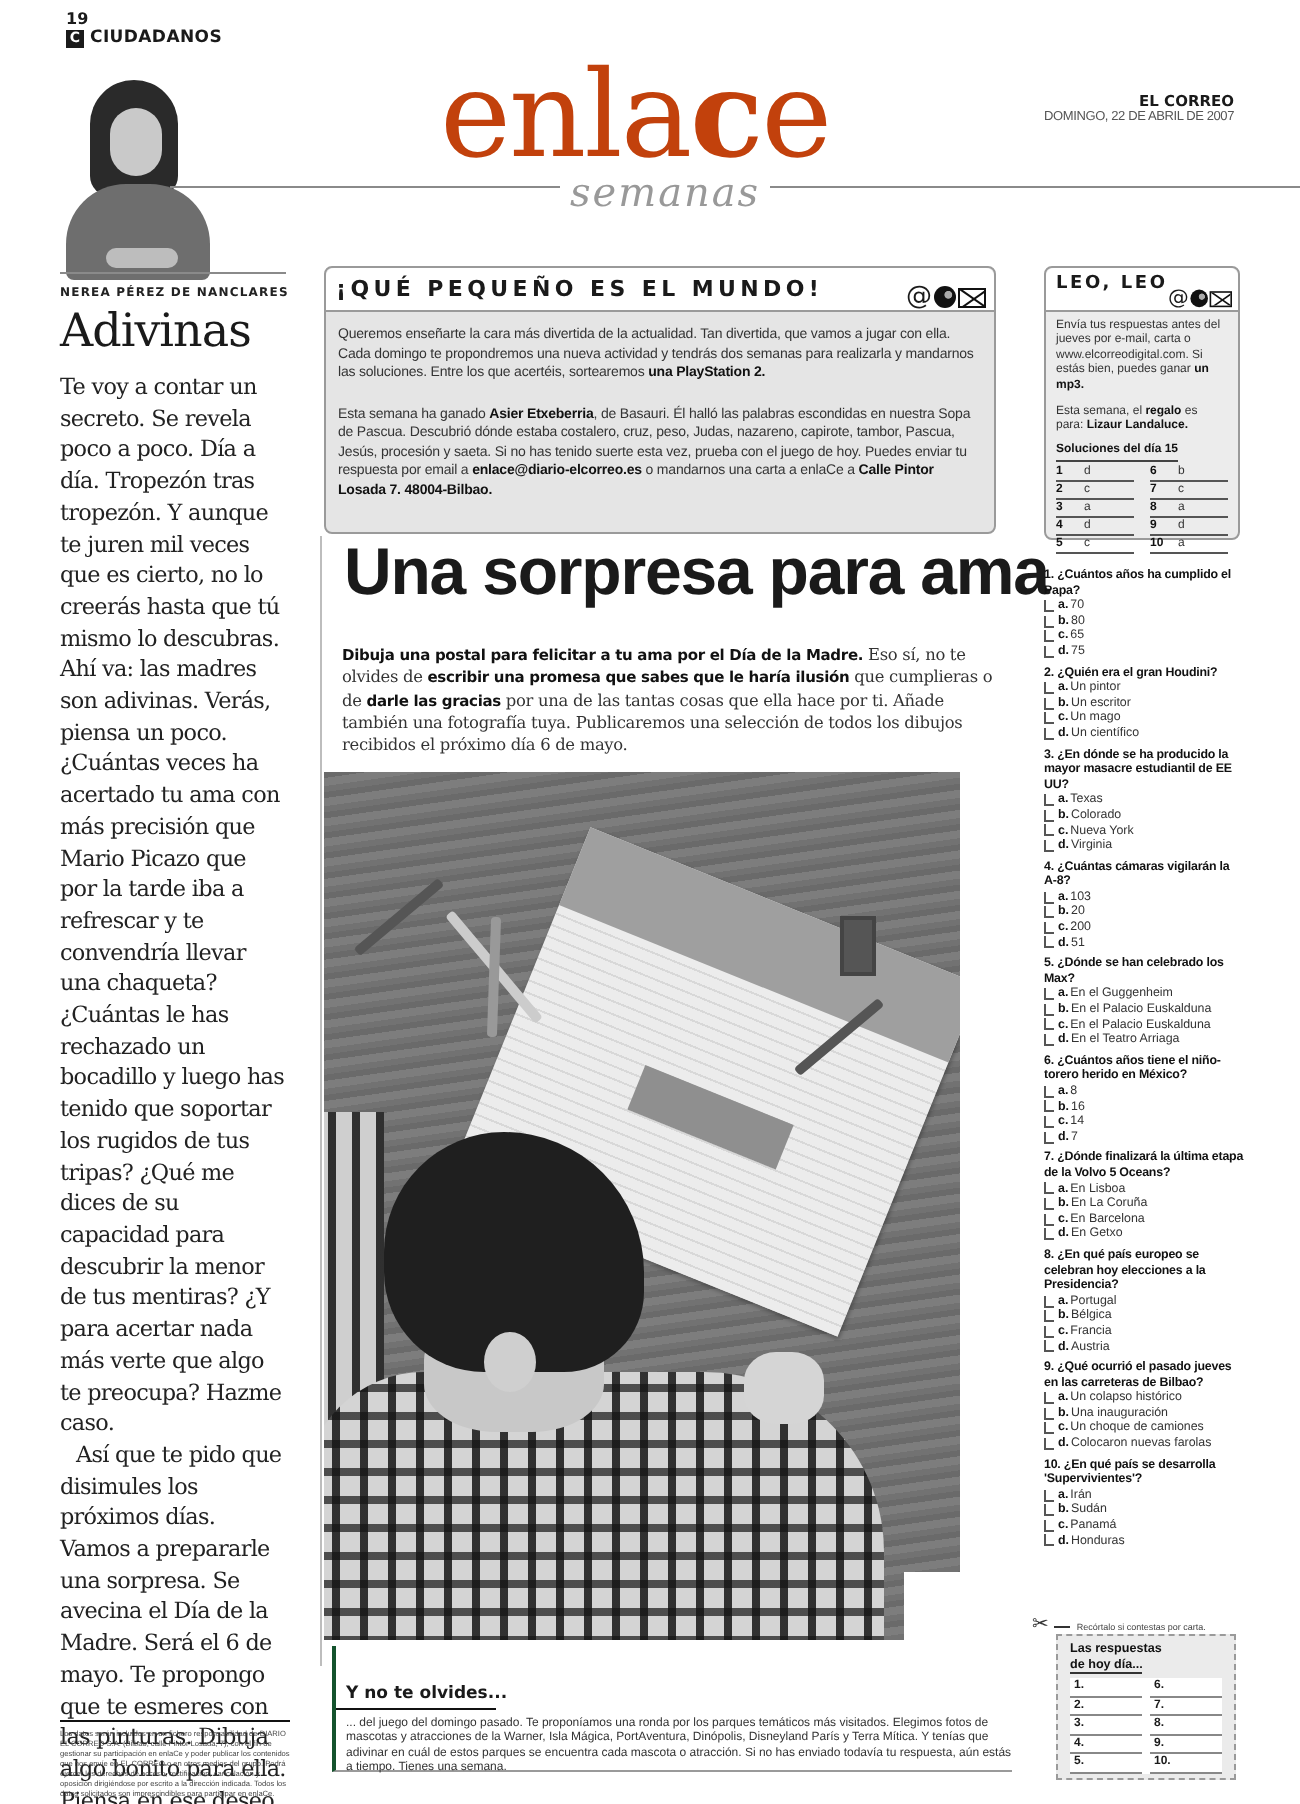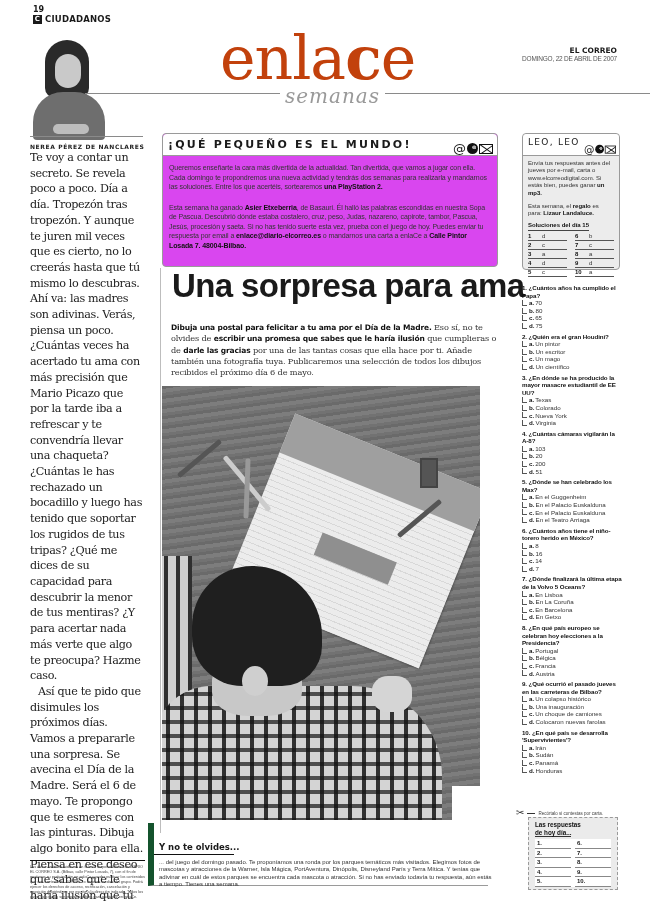--- a/index.html
+++ b/index.html
@@ -31,21 +31,21 @@
   .left-col { position: absolute; left: 30px; top: 136px; width: 113px; }
   .left-col .top-rule { height: 1px; background: #8a8a8a; margin-bottom: 6px; }
   .byline { font-size: 6px; font-weight: bold; letter-spacing: 0.6px; font-family: "DejaVu Sans", sans-serif; color: #222; white-space: nowrap; }
   .col-title { font-family: "DejaVu Serif", serif; font-size: 23px; line-height: 28px; margin: 2px 0 6px; letter-spacing: -0.5px; }
   .col-body { font-family: "DejaVu Serif", serif; font-size: 11.2px; line-height: 15.7px; color: #222; letter-spacing: -0.35px; }
   .col-body p { margin: 0; }
   .col-body p + p { text-indent: 8px; }
   .disclaimer { position: absolute; left: 30px; top: 860px; width: 115px; border-top: 1.5px solid #111; padding-top: 4px; font-size: 3.8px; line-height: 5px; color: #444; }
 
   
-  .qpm-box { position: absolute; left: 162px; top: 133px; width: 336px; height: 134px; border: 1px solid #9a9a9a; border-radius: 4px; background: #d946ef; }
+  .qpm-box { position: absolute; left: 162px; top: 133px; width: 336px; height: 134px; border: 1px solid #9a9a9a; border-radius: 4px; background: #e5e5e5; }
   .qpm-head { height: 22px; background: #fff; border-bottom: 1px solid #9a9a9a; border-radius: 4px 4px 0 0; position: relative; }
   .qpm-title { position: absolute; left: 5px; top: 4px; font-family: "DejaVu Sans", sans-serif; font-weight: bold; font-size: 11px; letter-spacing: 2.2px; }
   .icons { position: absolute; display: flex; align-items: center; gap: 1px; }
   .icons .at { font-size: 13px; font-family: "DejaVu Sans", sans-serif; line-height: 13px; }
   .icons .globe { width: 11px; height: 11px; border-radius: 50%; background: radial-gradient(circle at 65% 40%, #aaa 0 18%, #111 22%); }
   .icons .mail { width: 14px; height: 10px; border: 1px solid #111; position: relative; overflow: hidden; background: #fff; }
   .icons .mail::before, .icons .mail::after { content: ""; position: absolute; left: -2px; top: 4px; width: 18px; height: 1px; background: #111; }
   .icons .mail::before { transform: rotate(35deg); }
   .icons .mail::after { transform: rotate(-35deg); }
   .qpm-head .icons { right: 4px; top: 8px; }
@@ -76,29 +76,29 @@
       repeating-linear-gradient(90deg, rgba(20,20,20,.85) 0 4px, transparent 4px 14px),
       repeating-linear-gradient(0deg, rgba(20,20,20,.7) 0 4px, transparent 4px 14px),
       #d4d4d4; }
   .photo .arm-left { position: absolute; left: -10px; top: 170px; width: 40px; height: 160px; background:
       repeating-linear-gradient(90deg, rgba(20,20,20,.85) 0 4px, transparent 4px 12px), #cfcfcf; }
   .photo .hand { position: absolute; left: 210px; top: 290px; width: 40px; height: 36px; border-radius: 40%; background: #d5d5d5; }
   .photo .white-corner { position: absolute; right: 0; top: 0; width: 10px; height: 400px; background: #fff; }
   .photo .white-bottom { position: absolute; right: 0; bottom: 0; width: 38px; height: 34px; background: #fff; }
 
   
-  .olv-box { position: absolute; left: 148px; top: 823px; width: 340px; height: 63px; border-left: 6px solid #14532d; border-bottom: 1px solid #9a9a9a; }
+  .olv-box { position: absolute; left: 166px; top: 823px; width: 340px; height: 63px; border-left: 2px solid #14532d; border-bottom: 1px solid #9a9a9a; }
   .olv-title { position: absolute; left: 5px; top: 19px; font-family: "DejaVu Sans", sans-serif; font-weight: bold; font-size: 8.5px; }
   .olv-rule { position: absolute; left: 0; top: 31px; width: 80px; height: 1px; background: #111; }
   .olv-body { position: absolute; left: 5px; top: 36px; width: 334px; font-size: 6px; line-height: 7.4px; color: #333; }
 
   
   .leo-box { position: absolute; left: 522px; top: 133px; width: 98px; height: 137px; border: 1px solid #9a9a9a; border-radius: 4px; background: #ececec; }
   .leo-head { height: 22px; background: #fff; border-bottom: 1px solid #9a9a9a; border-radius: 4px 4px 0 0; position: relative; }
-  .leo-title { position: absolute; left: 5px; top: 3px; font-family: "DejaVu Sans", sans-serif; font-weight: normal; font-size: 9px; letter-spacing: 1.3px; }
+  .leo-title { position: absolute; left: 5px; top: 3px; font-family: "DejaVu Sans", sans-serif; font-weight: bold; font-size: 9px; letter-spacing: 1.3px; }
   .leo-head .icons { right: 3px; top: 10px; transform: scale(0.8); transform-origin: right top; }
   .leo-body { padding: 4px 5px; font-size: 6px; line-height: 7.4px; color: #333; }
   .leo-body p + p { margin-top: 6px; }
   .leo-body b { color: #111; }
   .sol-title { margin-top: 4px; font-size: 6px; font-weight: bold; color: #111; border-bottom: 1px solid #444; display: inline-block; padding-bottom: 1px; }
   .sol-grid { display: grid; grid-template-columns: 1fr 1fr; column-gap: 8px; margin-top: 1px; }
   .sol-cell { display: flex; gap: 5px; font-size: 6px; line-height: 8px; border-bottom: 1px solid #555; }
   .sol-cell .n { font-weight: bold; width: 9px; color: #111; }
 
   
@@ -139,20 +139,21 @@
     <div class="hands"></div>
 </div>
 
 <div class="masthead-rule"></div>
 <div class="masthead"><span>enla</span><span class="bold-c">c</span><span>e</span></div>
 <div class="junior">semanas</div>
 
 <div class="left-col">
   <div class="top-rule"></div>
   <div class="byline">NEREA PÉREZ DE NANCLARES</div>
+  <div class="col-title">Adivinas</div>
   <div class="col-body">
     <p>Te voy a contar un secreto. Se revela poco a poco. Día a día. Tropezón tras tropezón. Y aunque te juren mil veces que es cierto, no lo creerás hasta que tú mismo lo descubras. Ahí va: las madres son adivinas. Verás, piensa un poco. ¿Cuántas veces ha acertado tu ama con más precisión que Mario Picazo que por la tarde iba a refrescar y te convendría llevar una chaqueta? ¿Cuántas le has rechazado un bocadillo y luego has tenido que soportar los rugidos de tus tripas? ¿Qué me dices de su capacidad para descubrir la menor de tus mentiras? ¿Y para acertar nada más verte que algo te preocupa? Hazme caso.</p>
     <p>Así que te pido que disimules los próximos días. Vamos a prepararle una sorpresa. Se avecina el Día de la Madre. Será el 6 de mayo. Te propongo que te esmeres con las pinturas. Dibuja algo bonito para ella. Piensa en ese deseo que sabes que le haría ilusión que tú cumplieras. Envíanos el dibujo y tu promesa, además de tu foto. Ya verás qué sorpresa se lleva. Sobre todo, si cumples tu palabra.</p>
   </div>
 
 </div>
 <div class="disclaimer">Los datos serán incluidos en un fichero responsabilidad de DIARIO EL CORREO S.A. (Bilbao, calle Pintor Losada, 7), con el fin de gestionar su participación en enlaCe y poder publicar los contenidos que nos envíe en EL CORREO o en otros medios del grupo. Podrá ejercer los derechos de acceso, rectificación, cancelación y oposición dirigiéndose por escrito a la dirección indicada. Todos los datos solicitados son imprescindibles para participar en enlaCe.</div>
 
 <div class="qpm-box">
   <div class="qpm-head">

